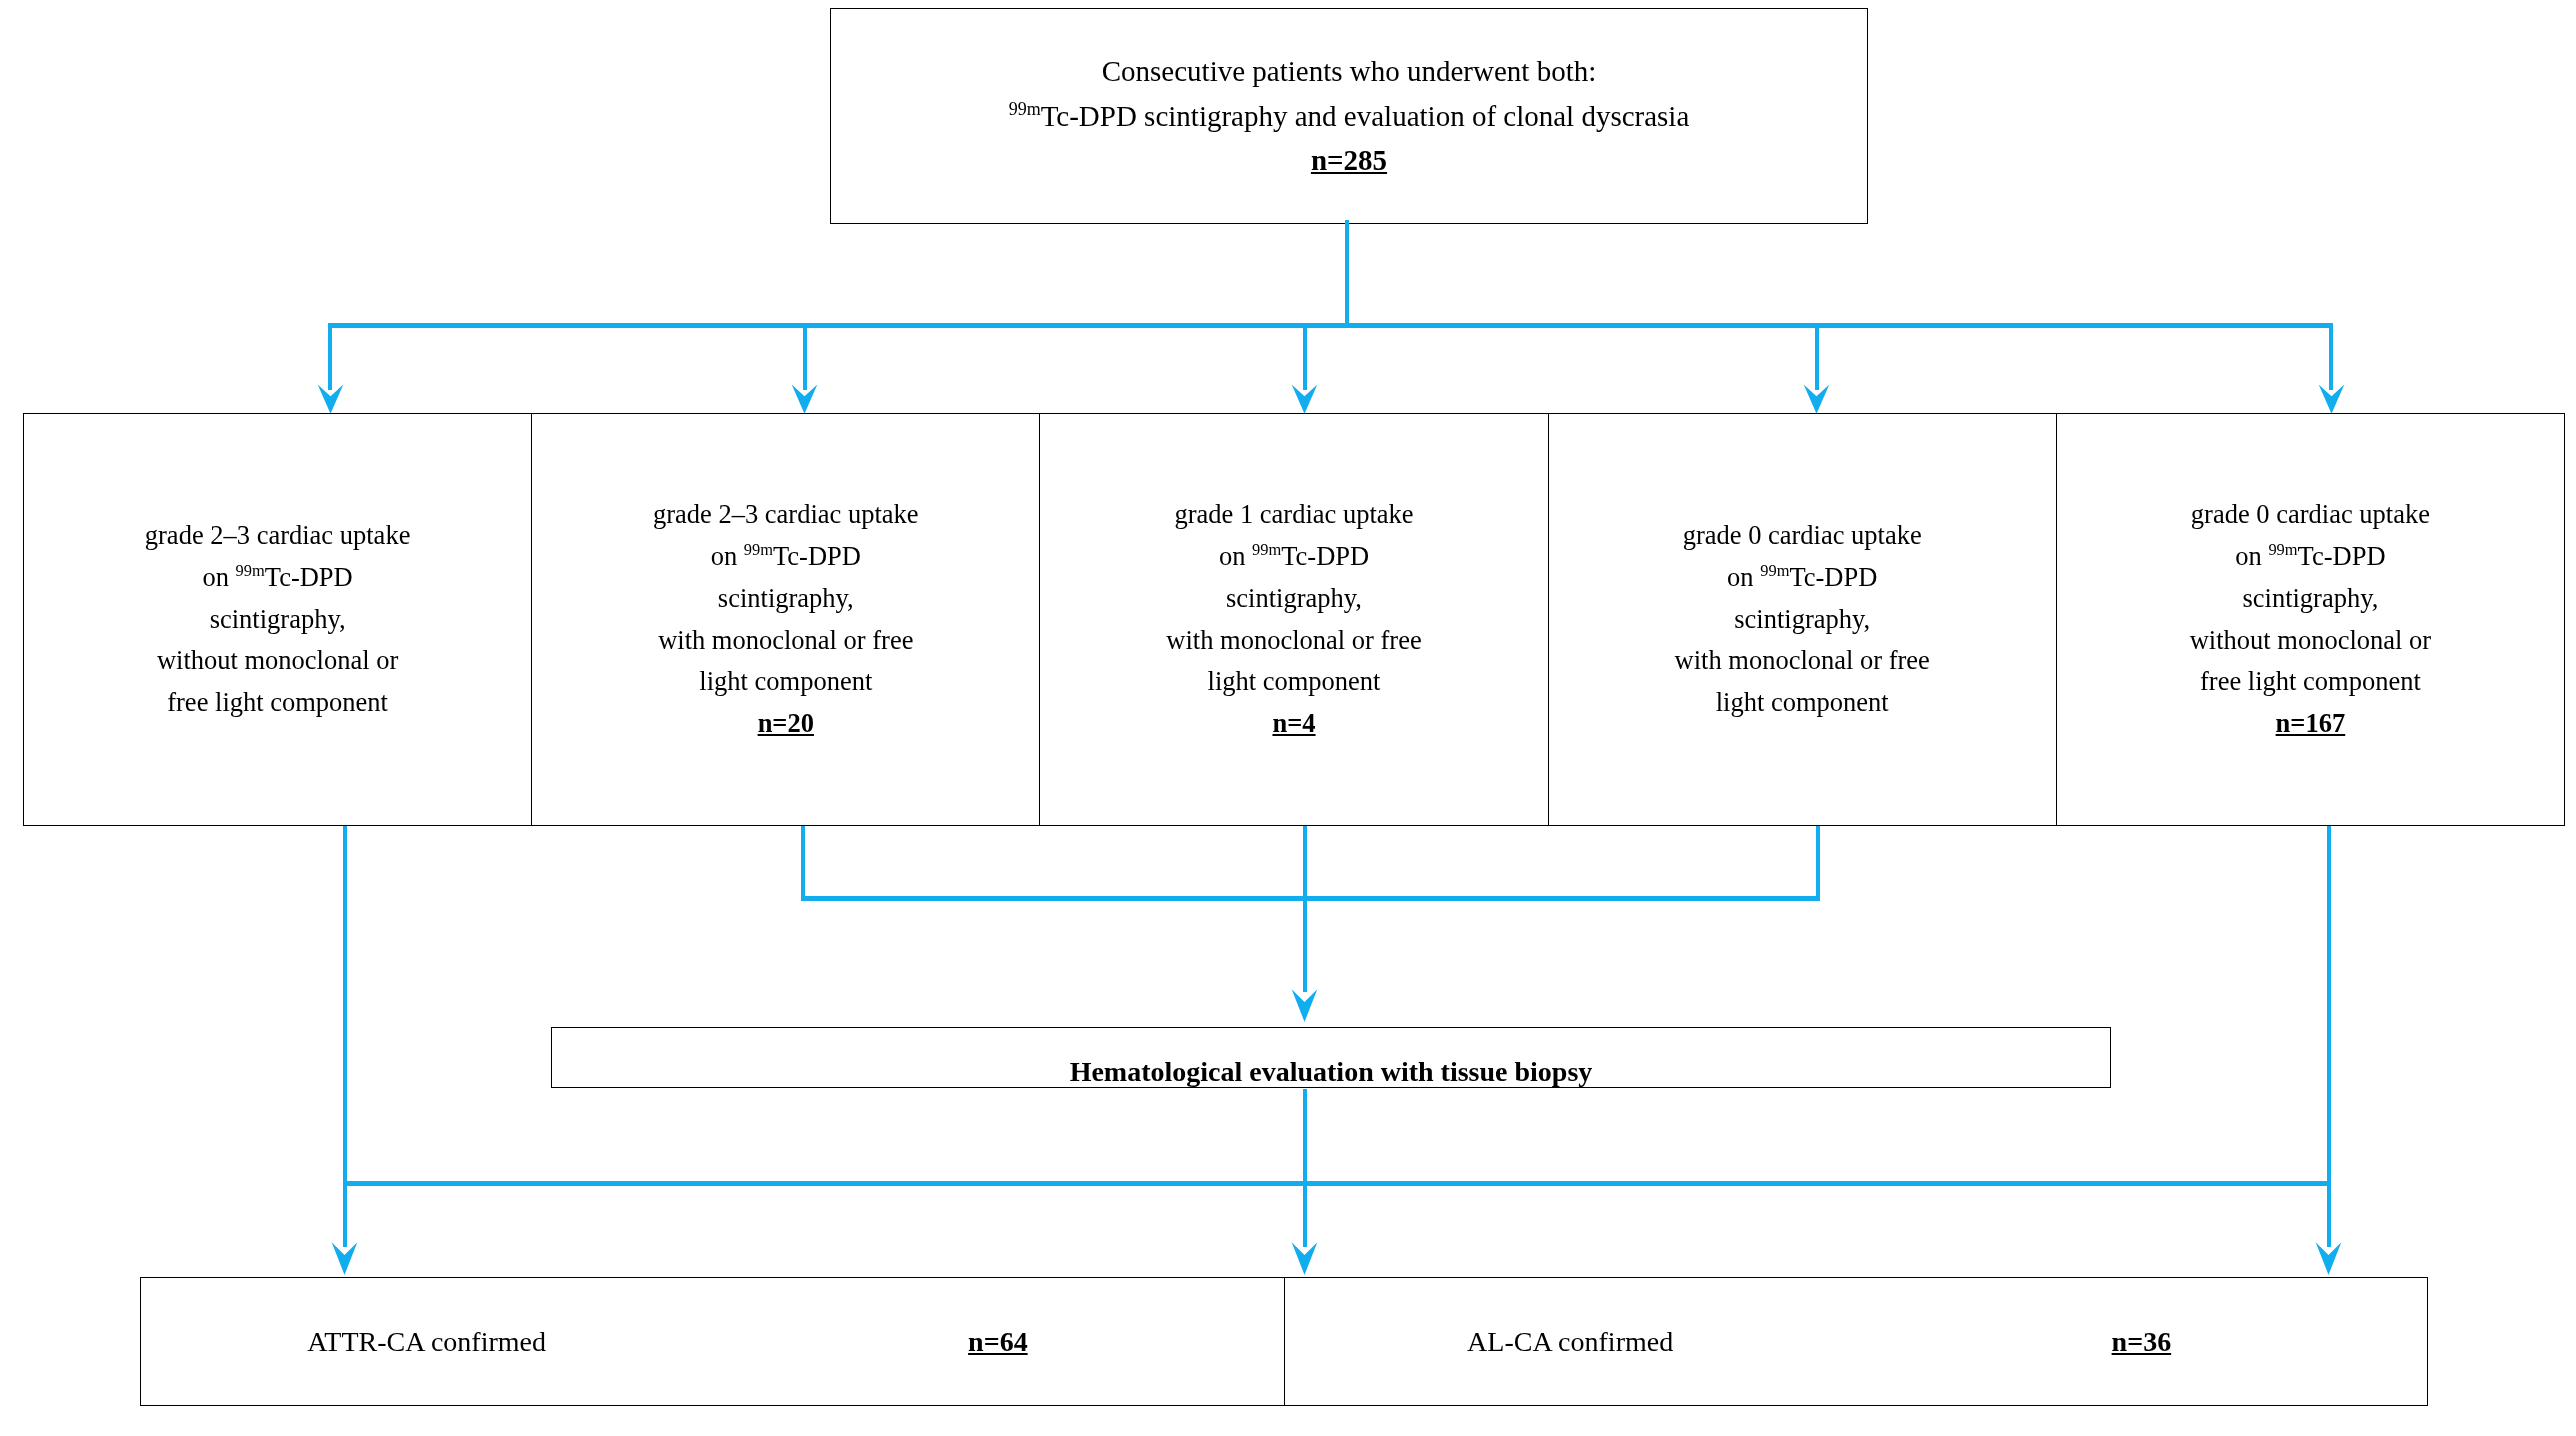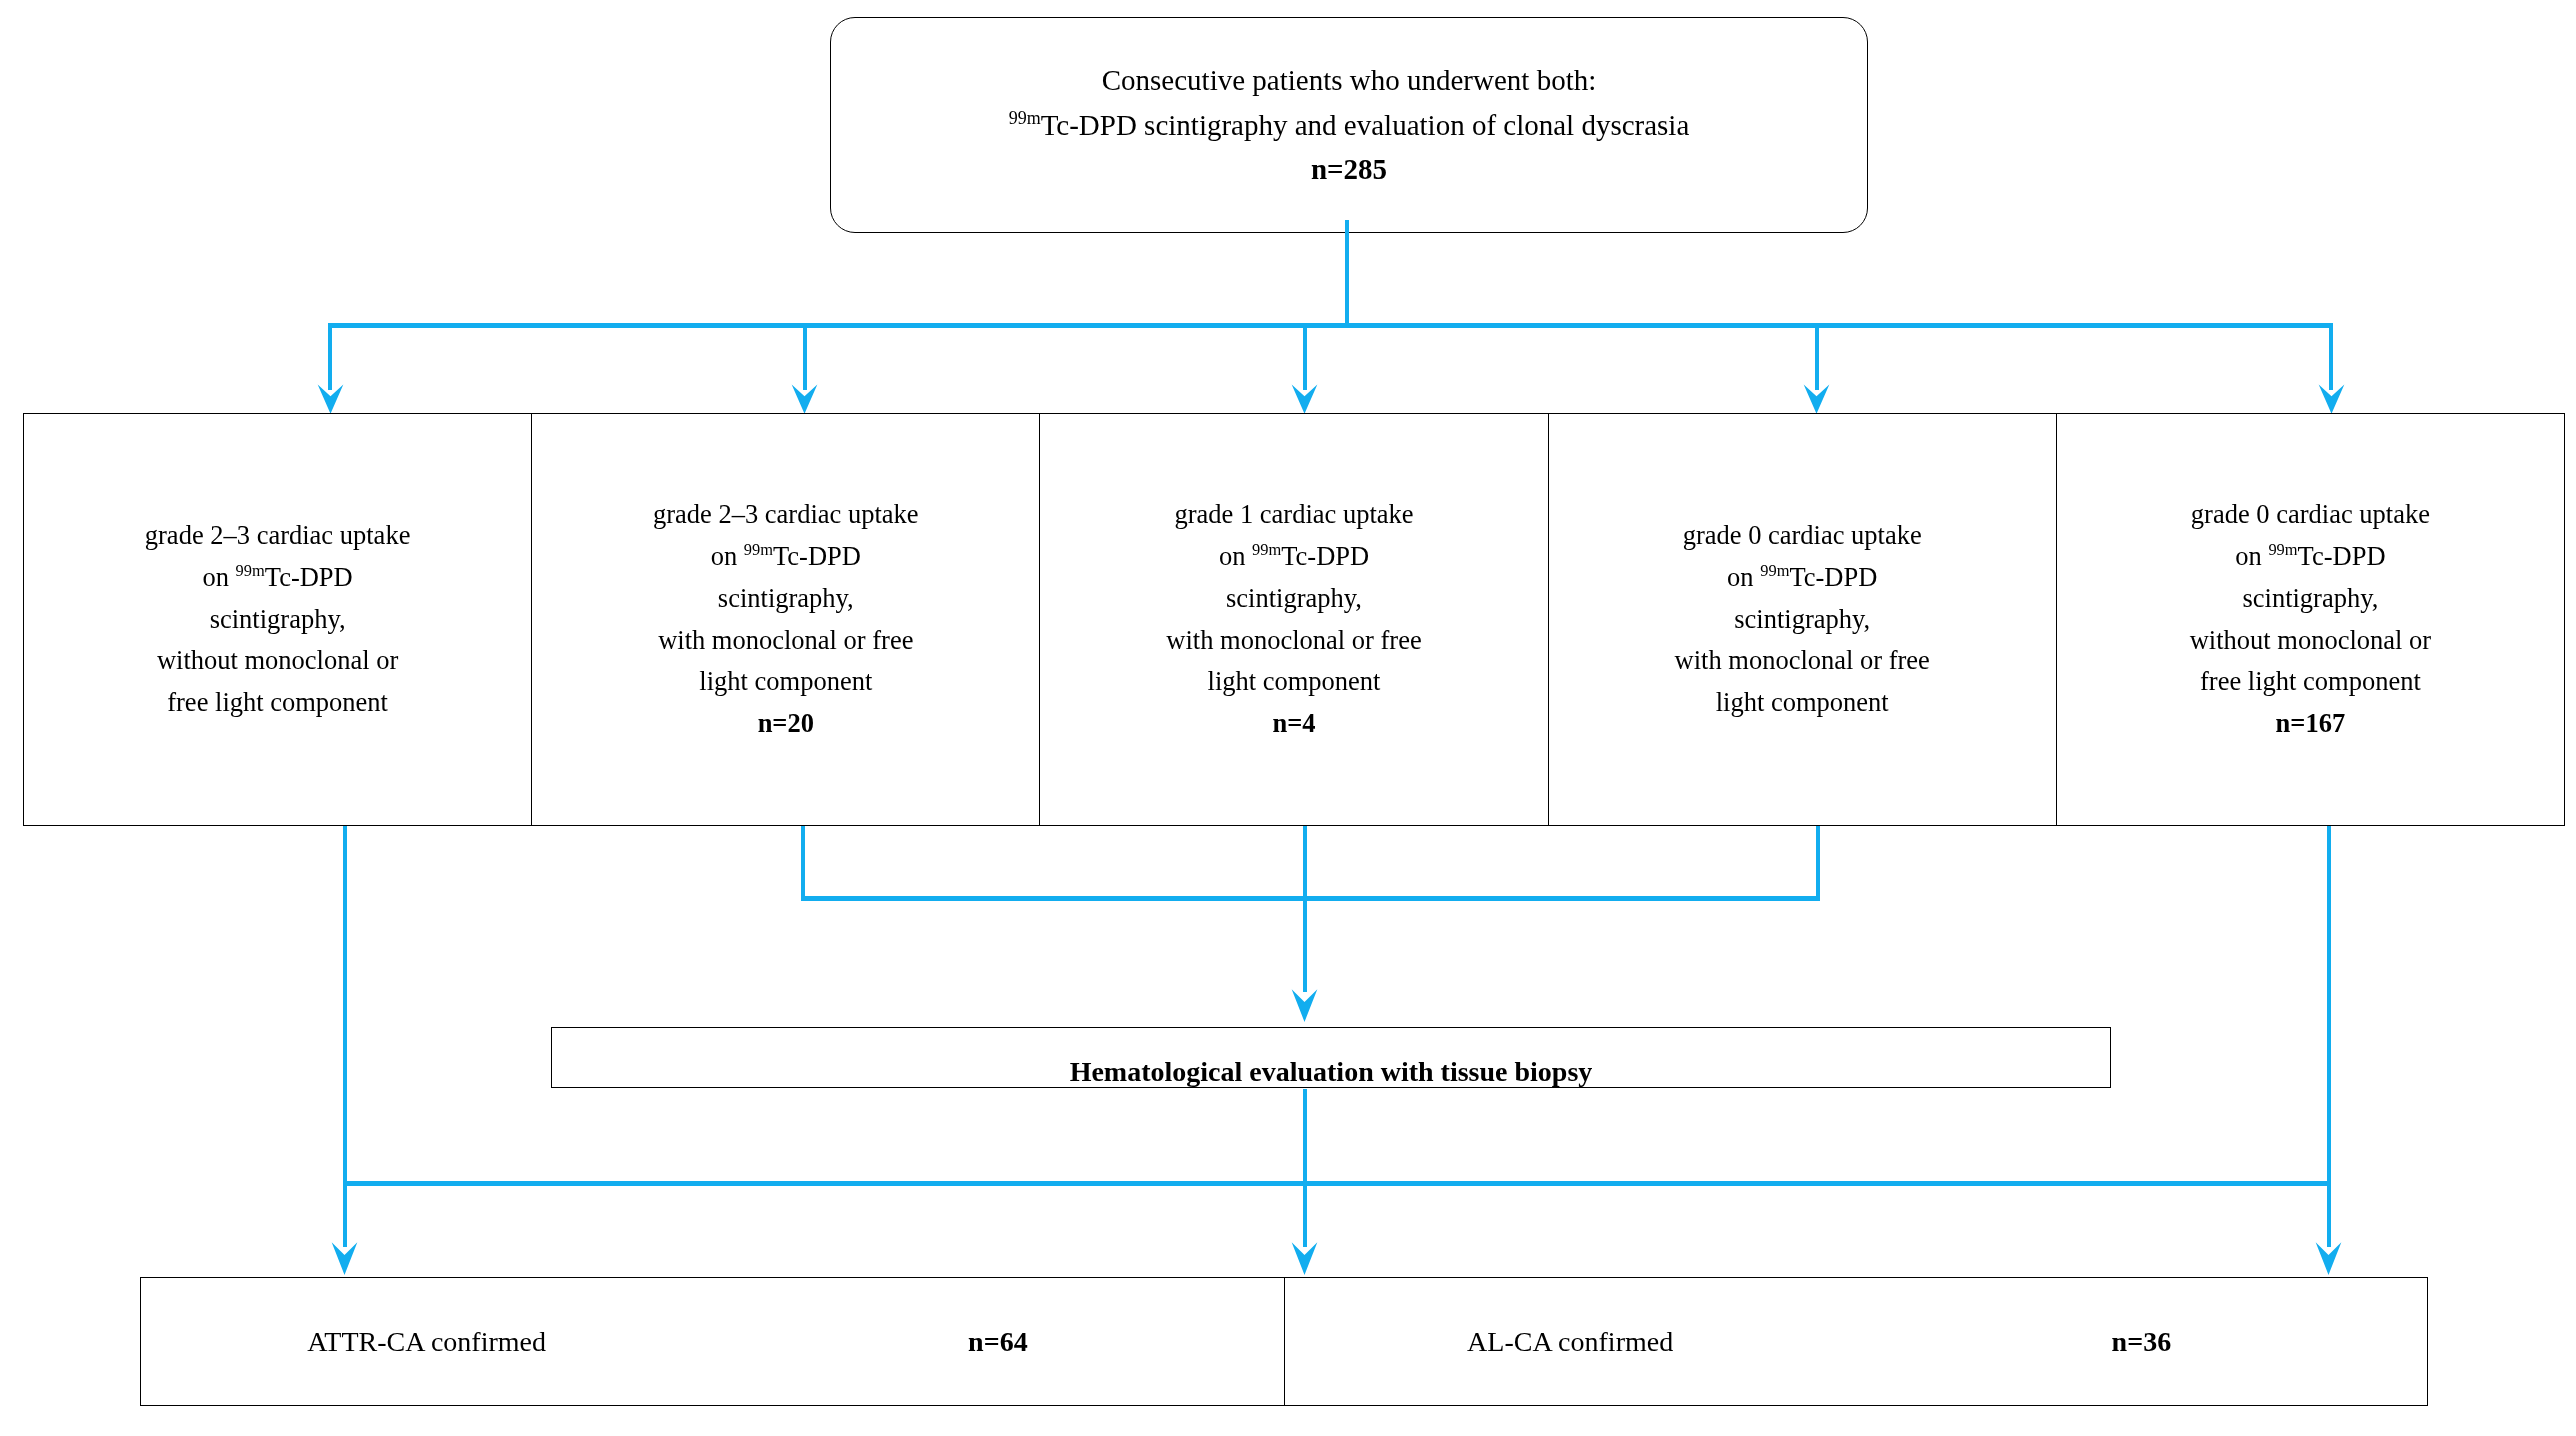--- a/index.html
+++ b/index.html
@@ -27,29 +27,28 @@
     justify-content:center;
     text-align:center;
   }
   .box-line{
     display:block;
     width:100%;
     line-height:1.62;
     font-size:27px;
     white-space:nowrap;
   }
-  .box-line.bold{font-weight:bold;}
+  .box-line.bold{font-weight:bold;text-decoration:underline;}
   sup{font-size:0.62em; vertical-align:super; line-height:0;}
 
   
   #top-box{
-    left:830px; top:17px; width:1038px; height:216px;
+    left:830px; top:8px; width:1038px; height:216px;
     border-width:1.8px;
     justify-content:center;
-    border-radius:25px;
   }
   #top-box .box-line{font-size:29px;line-height:1.0;}
   #top-box .pad{height:15.3px;}
 
   
   .row{
     position:absolute;
     box-sizing:border-box;
     border:1.8px solid #000;
     background:#fff;

